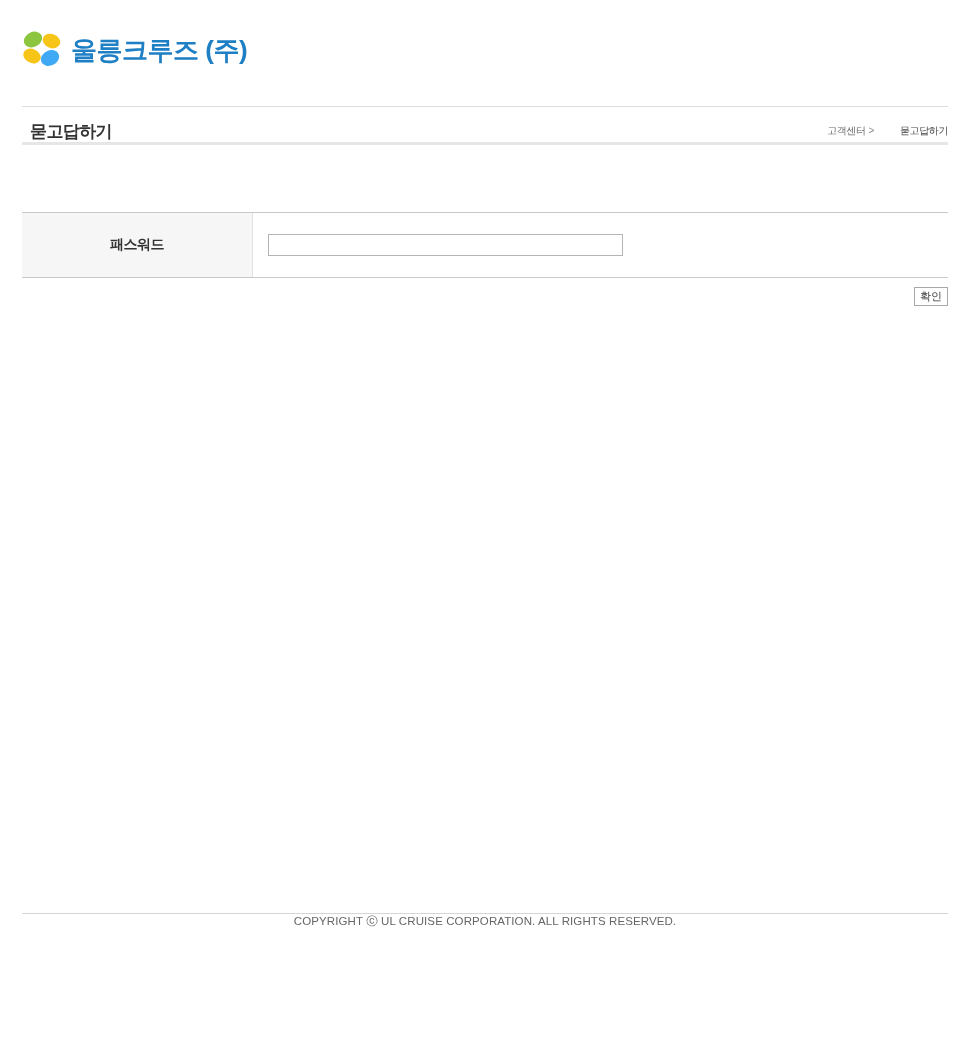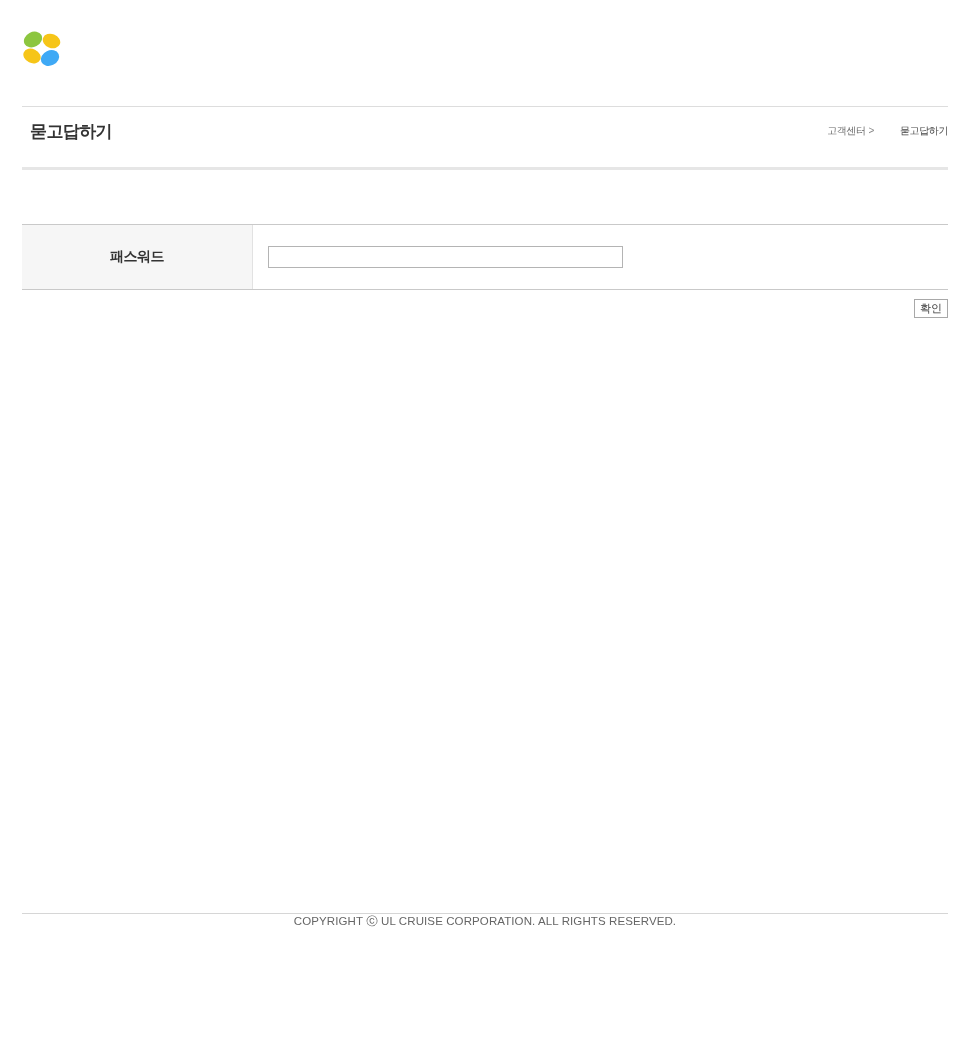--- a/index.html
+++ b/index.html
@@ -47,21 +47,21 @@
     font-weight: bold;
     letter-spacing: -0.5px;
     color: #1e7fc4;
     white-space: nowrap;
     line-height: 1;
   }
 
   
   .titlebar {
     position: relative;
-    height: 64px;
+    height: 39px;
     border-top: 1px solid #dddddd;
     border-bottom: 3px solid #e6e6e6;
     background: #ffffff;
     margin: 0 22px;
     width: 926px;
   }
   .titlebar .page-title {
     position: absolute;
     left: 8px;
     top: 13px;
@@ -84,21 +84,21 @@
     color: #888888;
   }
   .breadcrumb .crumb-current {
     color: #444444;
     margin-left: 24px;
   }
 
   
   .content {
     position: relative;
-    margin: 4px 22px;
+    margin: 17px 22px;
     width: 926px;
   }
   .pw-spacer { height: 50px; }
 
   .pw-table {
     display: flex;
     border-top: 1px solid #c9c9c9;
     border-bottom: 1px solid #c9c9c9;
     height: 66px;
     background: #ffffff;
@@ -174,20 +174,21 @@
     <div class="logo-block">
       <span class="logo-mark">
         <svg width="40" height="44" viewBox="0 0 40 44" xmlns="http://www.w3.org/2000/svg">
           <ellipse cx="11" cy="11.5" rx="9.5" ry="7.5" transform="rotate(-28 11 11.5)" fill="#8cc63f"></ellipse>
           <ellipse cx="29.5" cy="13" rx="9" ry="7" transform="rotate(22 29.5 13)" fill="#f6c518"></ellipse>
           <ellipse cx="10" cy="28" rx="9" ry="7" transform="rotate(25 10 28)" fill="#f6c518"></ellipse>
           <ellipse cx="28" cy="30" rx="9.5" ry="7.5" transform="rotate(-25 28 30)" fill="#3fa9f5"></ellipse>
           <circle cx="19.5" cy="20.5" r="3.4" fill="#ffffff"></circle>
         </svg>
       </span>
+      <span class="logo-text">울릉크루즈 (주)</span>
     </div>
   </div>
 
   <div class="titlebar">
     <div class="page-title">묻고답하기</div>
     <div class="breadcrumb">
       <span>고객센터</span><span class="crumb-sep">&gt;</span><span class="crumb-current">묻고답하기</span>
     </div>
   </div>
 

